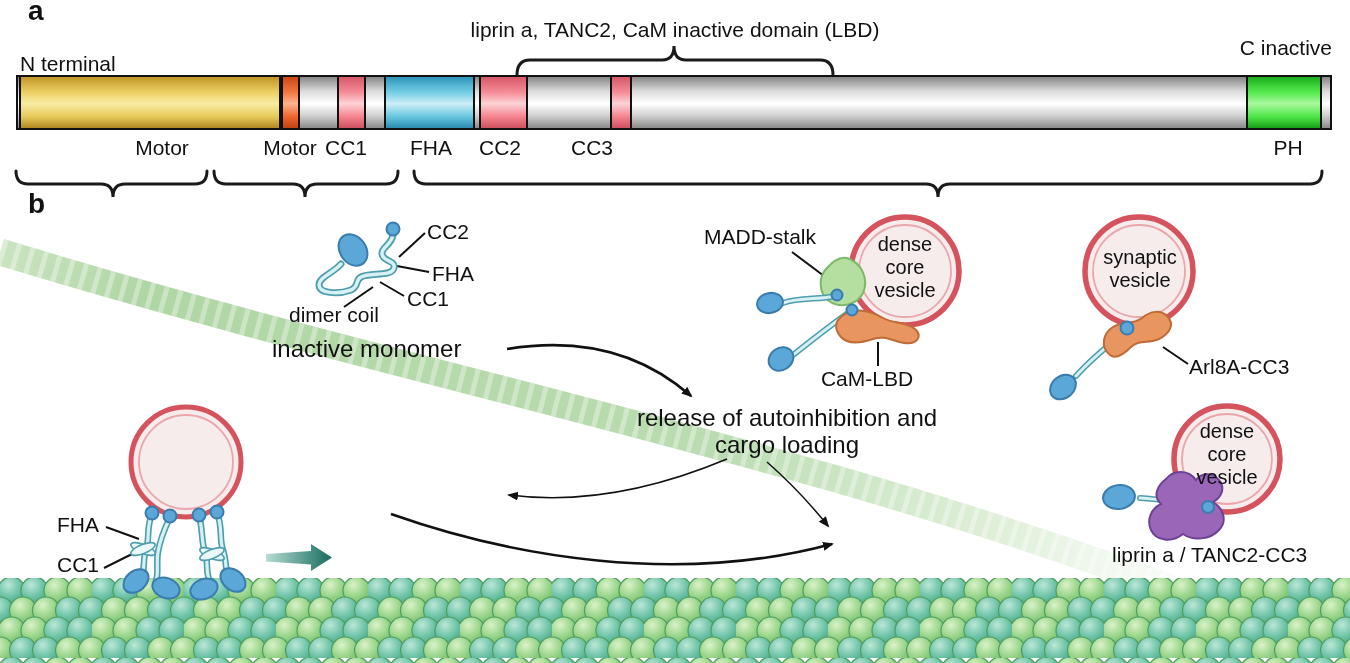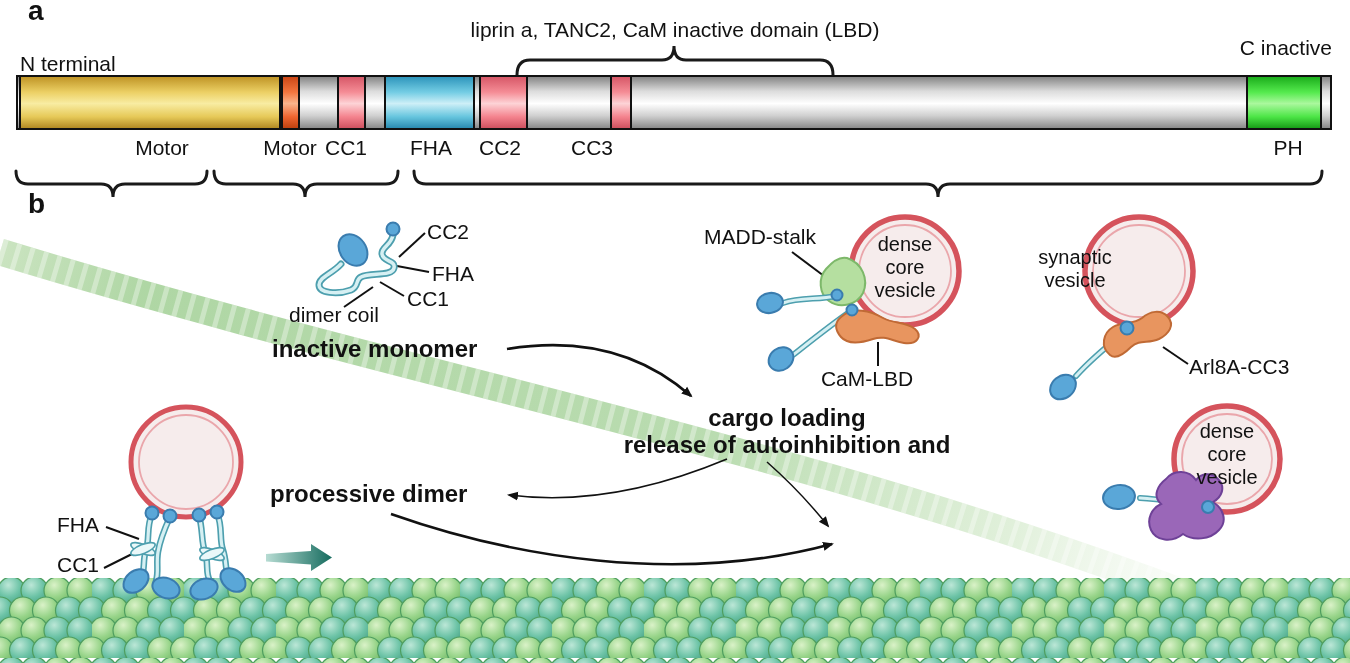--- a/index.html
+++ b/index.html
@@ -15,21 +15,21 @@
   .seg-neck{left:263px;width:15px;background:linear-gradient(180deg,#cc4716 0%,#f4763f 30%,#fbb48c 52%,#ef6530 78%,#c04210 100%);}
   .seg-cc1{left:319px;width:25px;background:linear-gradient(180deg,#d75868 0%,#f58d96 30%,#fdd3d6 52%,#f4838e 78%,#cf5260 100%);}
   .seg-fha{left:366px;width:87px;background:linear-gradient(180deg,#2f96bc 0%,#74cde4 30%,#cdeff7 52%,#66c5de 78%,#2b8cb1 100%);}
   .seg-cc2{left:461px;width:45px;background:linear-gradient(180deg,#d75868 0%,#f58d96 30%,#fdd3d6 52%,#f4838e 78%,#cf5260 100%);}
   .seg-cc3{left:592px;width:18px;background:linear-gradient(180deg,#d75868 0%,#f58d96 30%,#fdd3d6 52%,#f4838e 78%,#cf5260 100%);}
   .seg-ph{left:1228px;width:72px;background:linear-gradient(180deg,#1cae1c 0%,#55ea4e 30%,#aaf89d 52%,#4ce546 78%,#189e18 100%);}
   
   .lbl{position:absolute;z-index:3;font-size:21px;line-height:1.1;white-space:nowrap;color:#111;}
   .lbl.cx{transform:translateX(-50%);}
   .lbl.rx{transform:translateX(-100%);}
-  .lbl.bold{font-weight:bold;font-size:24px;}
+  .lbl.bold{font-weight:normal;font-size:24px;}
   .lbl.panel{font-weight:bold;font-size:28px;}
   .lbl.vtext{text-align:center;font-size:20px;line-height:23px;transform:translateX(-50%);}
   .lbl.c2{text-align:center;line-height:27px;}
 </style>
 </head>
 <body>
 
 <div class="stage">
 
   <svg class="artsvg" width="1350" height="663" viewBox="0 0 1350 663">
@@ -236,41 +236,41 @@
 
   <div class="lbl panel" style="left:28px;top:189px">b</div>
 
   <div class="lbl" style="left:427px;top:220px">CC2</div>
   <div class="lbl" style="left:432px;top:262px">FHA</div>
   <div class="lbl" style="left:407px;top:287px">CC1</div>
   <div class="lbl" style="left:289px;top:303px">dimer coil</div>
   <div class="lbl bold" style="left:272px;top:336px">inactive monomer</div>
 
   <div class="lbl bold cx c2" style="left:787px;top:404px;text-align:center">
+    <div>release of autoinhibition and</div>
     <div>cargo loading</div>
-    <div>release of autoinhibition and</div>
-  </div>
-  <div class="lbl bold" style="left:270px;top:481px">processive dimer</div>
+  </div>
 
   <div class="lbl" style="left:57px;top:513px">FHA</div>
   <div class="lbl" style="left:57px;top:553px">CC1</div>
 
   <div class="lbl" style="left:704px;top:225px">MADD-stalk</div>
   <div class="lbl vtext" style="left:905px;top:233px">
     <div>dense</div>
     <div>core</div>
     <div>vesicle</div>
   </div>
   <div class="lbl cx" style="left:867px;top:367px">CaM-LBD</div>
 
-  <div class="lbl vtext" style="left:1075px;top:246px">
+  <div class="lbl vtext" style="left:1140px;top:246px">
     <div>synaptic</div>
     <div>vesicle</div>
   </div>
   <div class="lbl" style="left:1189px;top:355px">Arl8A-CC3</div>
 
   <div class="lbl vtext" style="left:1227px;top:420px">
     <div>dense</div>
     <div>core</div>
     <div>vesicle</div>
   </div>
+  <div class="lbl" style="left:1112px;top:543px">liprin a / TANC2-CC3</div>
 
 </div>
 
 </body></html>

